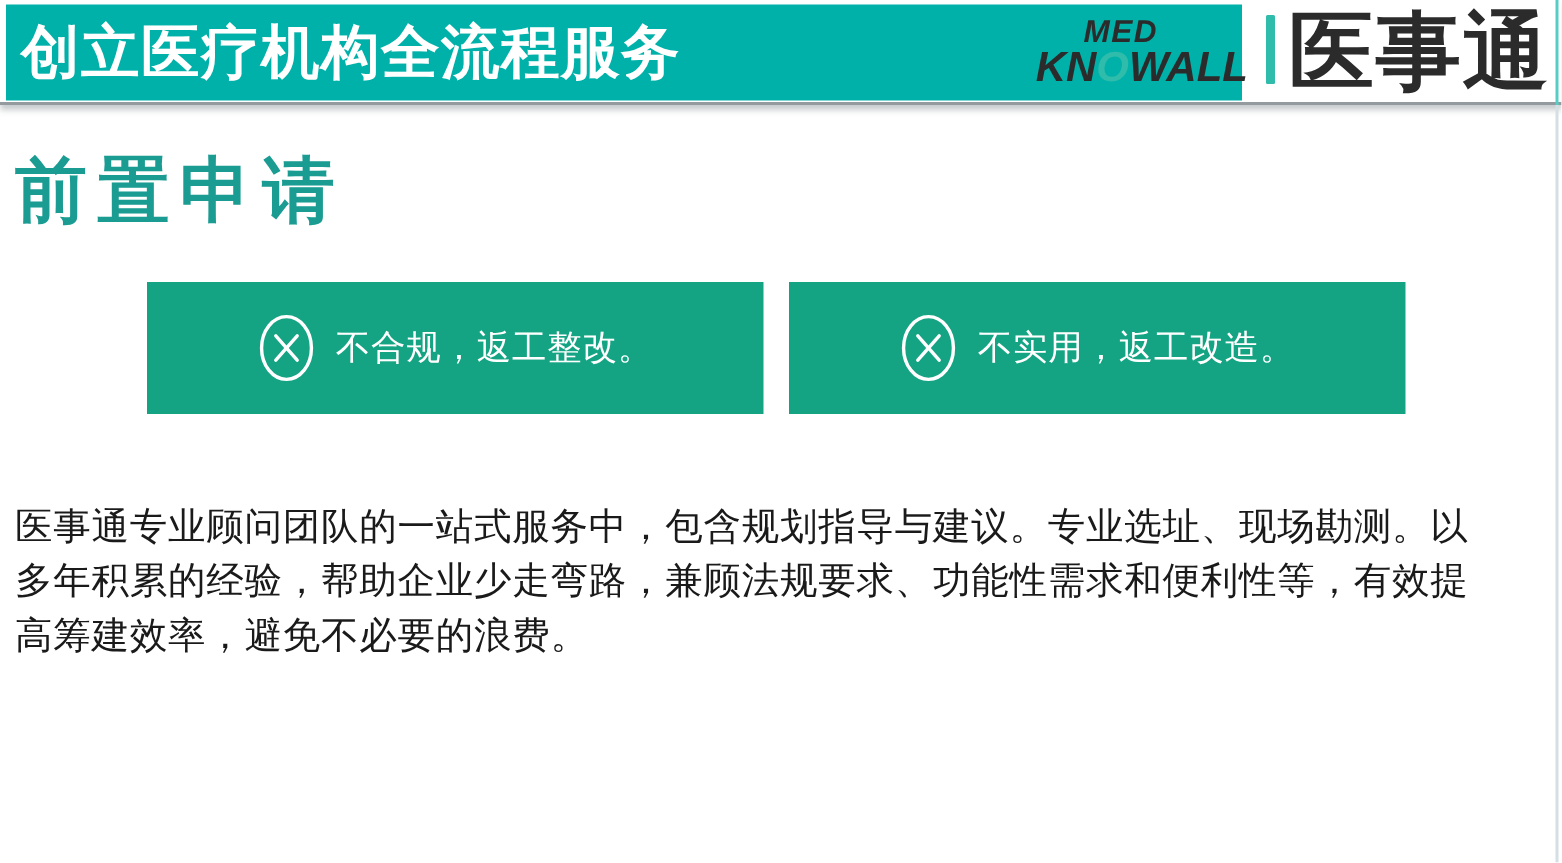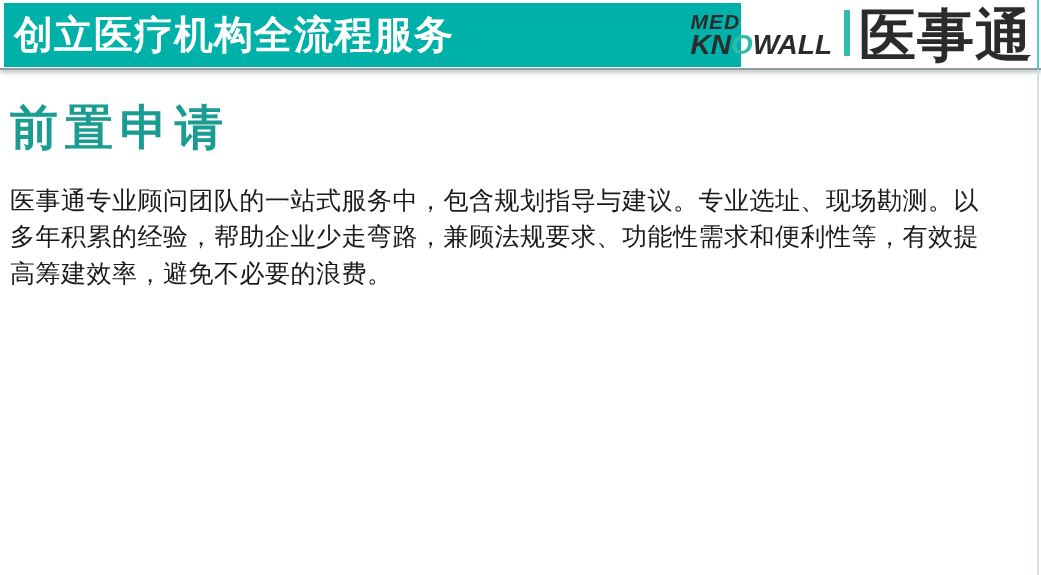--- a/index.html
+++ b/index.html
@@ -21,40 +21,40 @@
   .header {
     position: relative;
     height: 70px;
     background: #ffffff;
     border-bottom: 2px solid #939b9f;
     box-shadow: 0 3px 4px rgba(130,140,145,0.45);
   }
   .header-bar {
     position: absolute;
     left: 4px; top: 3px;
-    width: 737px; height: 64px;
+    width: 824px; height: 64px;
     background: var(--header-teal);
     display: flex; align-items: center;
   }
   .header-title {
     color: #ffffff;
     font-size: 39px;
     font-weight: bold;
     letter-spacing: 1px;
     padding-left: 10px;
     white-space: nowrap;
   }
   .logo {
     position: absolute;
     right: 8px; top: 0;
     height: 70px;
     display: flex; align-items: center;
   }
   .logo-en {
-    text-align: left;
+    text-align: center;
     font-style: italic;
     font-weight: bold;
     color: var(--logo-dark);
     line-height: 0.95;
     padding-right: 10px;
   }
   .logo-med { font-size: 21px; letter-spacing: 1px; padding-right: 28px; }
   .logo-knowall { font-size: 28px; letter-spacing: 0px; }
   .logo-knowall .accent { color: var(--logo-accent); }
   .logo-sep {
@@ -100,21 +100,21 @@
     display: flex; align-items: center; justify-content: center;
     gap: 14px;
     color: #ffffff;
   }
   .box-label {
     font-size: 23px;
     letter-spacing: 0.5px;
     white-space: nowrap;
   }
   .x-icon { display: block; }
-  .para.last { margin-top: 28px; }
+  .para.last { margin-top: 57px; }
   .edge-line {
     position: absolute; right: 2px; width: 2px;
     pointer-events: none;
   }
   .edge-line.top { top: 0; height: 70px; background: #57cdc6; }
   .edge-line.bottom { top: 70px; height: 505px; background: #d4e0e4; }
 </style>
 </head>
 <body>
 
@@ -130,19 +130,37 @@
     <div class="logo-sep"></div>
     <div class="logo-cjk">医事通</div>
   </div>
   <div class="edge-line top"></div>
 </header>
 
 <main>
   <h1 class="section-title">前置申请</h1>
 
 
+  <div class="boxes">
+    <div class="box">
+      <svg class="x-icon" width="38" height="50" viewBox="0 0 40 52" fill="none" xmlns="http://www.w3.org/2000/svg">
+        <ellipse cx="20" cy="26" rx="17.5" ry="22" stroke="#ffffff" stroke-width="2.4"></ellipse>
+        <line x1="12.5" y1="17.5" x2="27.5" y2="34.5" stroke="#ffffff" stroke-width="2.4" stroke-linecap="round"></line>
+        <line x1="27.5" y1="17.5" x2="12.5" y2="34.5" stroke="#ffffff" stroke-width="2.4" stroke-linecap="round"></line>
+      </svg>
+      <span class="box-label">不合规，返工整改。</span>
+    </div>
+    <div class="box">
+      <svg class="x-icon" width="38" height="50" viewBox="0 0 40 52" fill="none" xmlns="http://www.w3.org/2000/svg">
+        <ellipse cx="20" cy="26" rx="17.5" ry="22" stroke="#ffffff" stroke-width="2.4"></ellipse>
+        <line x1="12.5" y1="17.5" x2="27.5" y2="34.5" stroke="#ffffff" stroke-width="2.4" stroke-linecap="round"></line>
+        <line x1="27.5" y1="17.5" x2="12.5" y2="34.5" stroke="#ffffff" stroke-width="2.4" stroke-linecap="round"></line>
+      </svg>
+      <span class="box-label">不实用，返工改造。</span>
+    </div>
+  </div>
 
   <p class="para last">医事通专业顾问团队的一站式服务中，包含规划指导与建议。专业选址、现场勘测。以
 多年积累的经验，帮助企业少走弯路，兼顾法规要求、功能性需求和便利性等，有效提
 高筹建效率，避免不必要的浪费。</p>
 </main>
 
 <div class="edge-line bottom"></div>
 
 </body></html>

